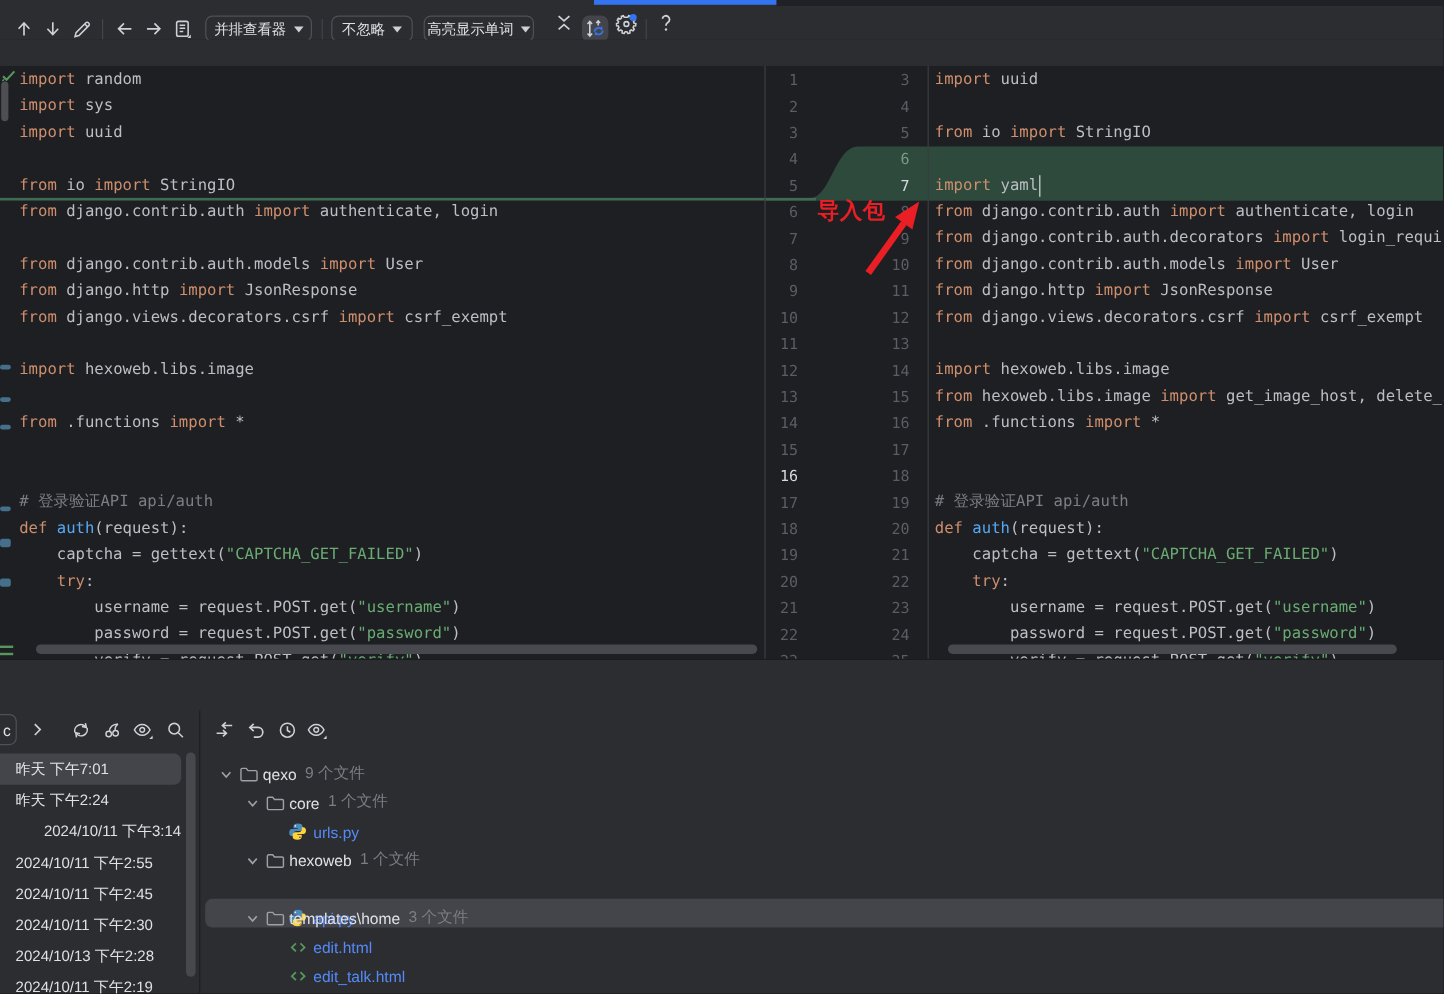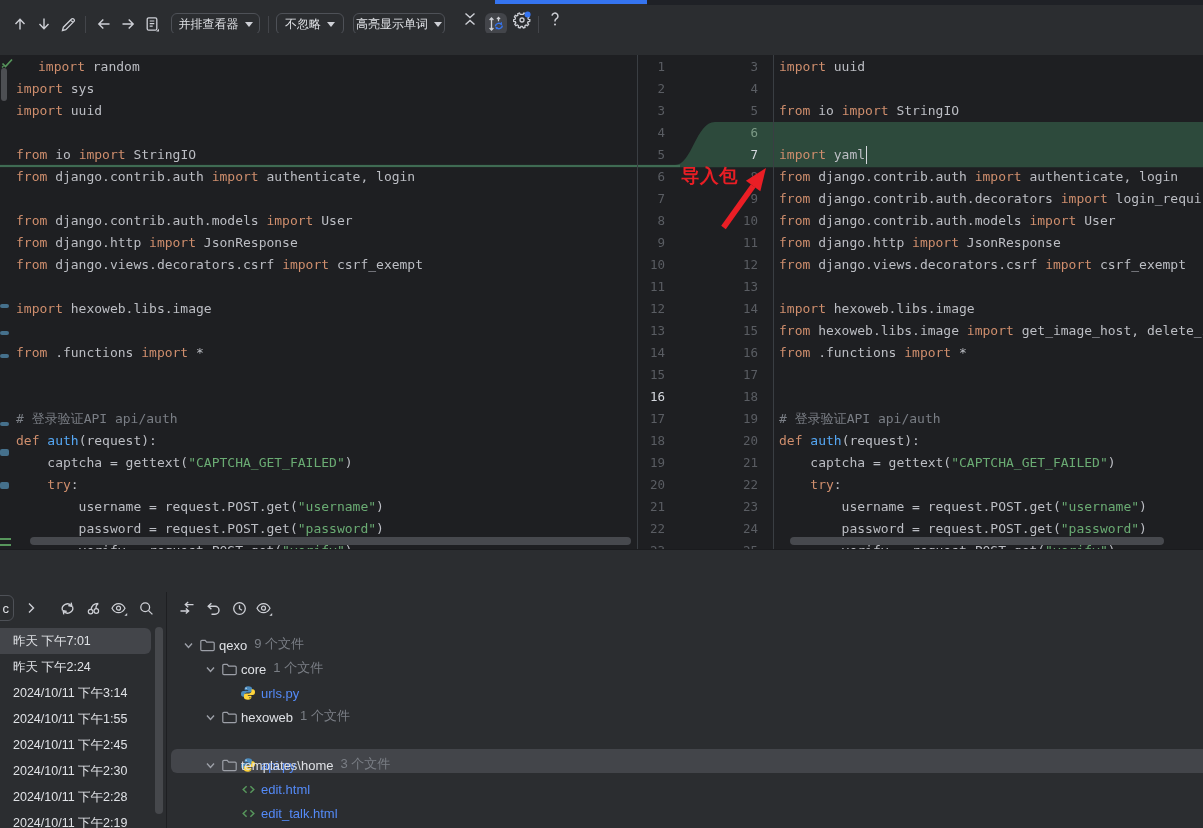--- a/index.html
+++ b/index.html
@@ -176,21 +176,21 @@
   </div>
 </div>
 
 <div id="editor" class="abs">
   <svg class="abs overlay" id="wedge-svg" width="1203" height="494" viewBox="0 0 1203 494">
     <path d="M637,110 L675,110 C692,110 696,67 715,67 L1203,67 L1203,112.3 L637,112.3 Z" fill="#2d4a3c"></path>
     <rect x="0" y="109.9" width="680" height="2.2" fill="#3f6b53"></rect>
   </svg>
 
   <div id="left-pane" class="abs pane">
-      <div class="code-line" style="top: 1px; left: 16px; margin-left: 22px;"><span class="tk-k">import</span><span class="tk-d"> random</span></div>
+      <div class="code-line" style="top: 1px; left: 16px;"><span class="tk-k">import</span><span class="tk-d"> random</span></div>
       <div class="code-line" style="top: 23px; left: 16px;"><span class="tk-k">import</span><span class="tk-d"> sys</span></div>
       <div class="code-line" style="top: 45px; left: 16px;"><span class="tk-k">import</span><span class="tk-d"> uuid</span></div>
       <div class="code-line" style="top: 67px; left: 16px;"></div>
       <div class="code-line" style="top: 89px; left: 16px;"><span class="tk-k">from</span><span class="tk-d"> io </span><span class="tk-k">import</span><span class="tk-d"> StringIO</span></div>
       <div class="code-line" style="top: 111px; left: 16px;"><span class="tk-k">from</span><span class="tk-d"> django.contrib.auth </span><span class="tk-k">import</span><span class="tk-d"> authenticate, login</span></div>
       <div class="code-line" style="top: 155px; left: 16px;"><span class="tk-k">from</span><span class="tk-d"> django.contrib.auth.models </span><span class="tk-k">import</span><span class="tk-d"> User</span></div>
       <div class="code-line" style="top: 177px; left: 16px;"><span class="tk-k">from</span><span class="tk-d"> django.http </span><span class="tk-k">import</span><span class="tk-d"> JsonResponse</span></div>
       <div class="code-line" style="top: 199px; left: 16px;"><span class="tk-k">from</span><span class="tk-d"> django.views.decorators.csrf </span><span class="tk-k">import</span><span class="tk-d"> csrf_exempt</span></div>
       <div class="code-line" style="top: 221px; left: 16px;"></div>
       <div class="code-line" style="top: 243px; left: 16px;"><span class="tk-k">import</span><span class="tk-d"> hexoweb.libs.image</span></div>
@@ -371,25 +371,25 @@
           <path d="M2 8.2 C3.6 5.2 5.9 3.7 8.5 3.7 C11.1 3.7 13.4 5.2 15 8.2 C13.4 11.2 11.1 12.7 8.5 12.7 C5.9 12.7 3.6 11.2 2 8.2 Z" fill="none" stroke="#ced0d6" stroke-width="1.2"></path>
           <circle cx="8.5" cy="8.2" r="2" fill="none" stroke="#ced0d6" stroke-width="1.2"></circle>
           <path d="M14.4 15.8 L17.2 15.8 L17.2 13 Z" fill="#ced0d6"></path>
         </svg>
       </span>
     </div>
   <div class="abs hist-sep"></div>
   <div id="revision-list" class="abs">
       <div class="rev-item selected" style="top: 3px;">昨天 下午7:01</div>
       <div class="rev-item" style="top: 29px;">昨天 下午2:24</div>
-      <div class="rev-item" style="top: 55px;">2024/10/11 下午3:14</div>
-      <div class="rev-item" style="top: 81px;">2024/10/11 下午1:55</div>
+      <div class="rev-item" style="top: 55px; text-align: right;">2024/10/11 下午3:14</div>
+      <div class="rev-item" style="top: 81px;">2024/10/11 下午2:55</div>
       <div class="rev-item" style="top: 107px;">2024/10/11 下午2:45</div>
       <div class="rev-item" style="top: 133px;">2024/10/11 下午2:30</div>
-      <div class="rev-item" style="top: 159px;">2024/10/11 下午2:28</div>
+      <div class="rev-item" style="top: 159px;">2024/10/13 下午2:28</div>
       <div class="rev-item" style="top: 185px;">2024/10/11 下午2:19</div>
     </div>
   <div class="abs vscroll" style="left:155px;top:78px;height:187px;width:8px;border-radius:4px;background:#46484c;"></div>
   <div id="file-tree" class="abs">
       <div class="tree-row" style="top: 4px;">
         <span class="tree-el" style="left: 14px;">
           <svg width="15" height="15" viewBox="0 0 15 15">
             <path d="M4 5.5 L7.5 9.5 L11 5.5" fill="none" stroke="#9da0a8" stroke-width="1.4"></path>
           </svg>
         </span>

